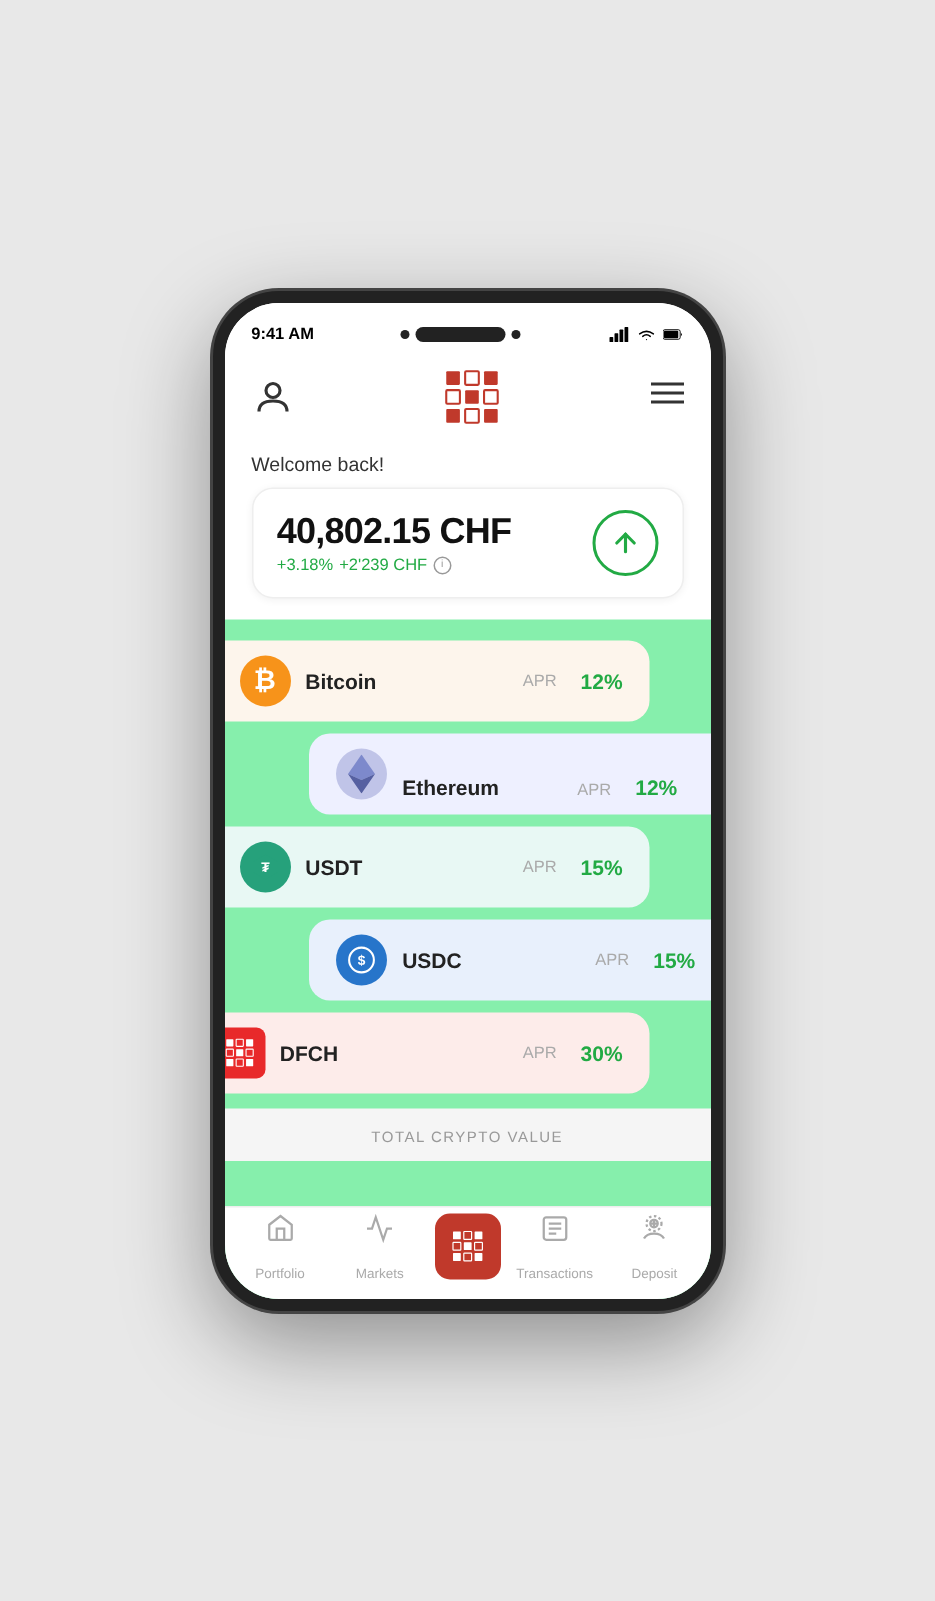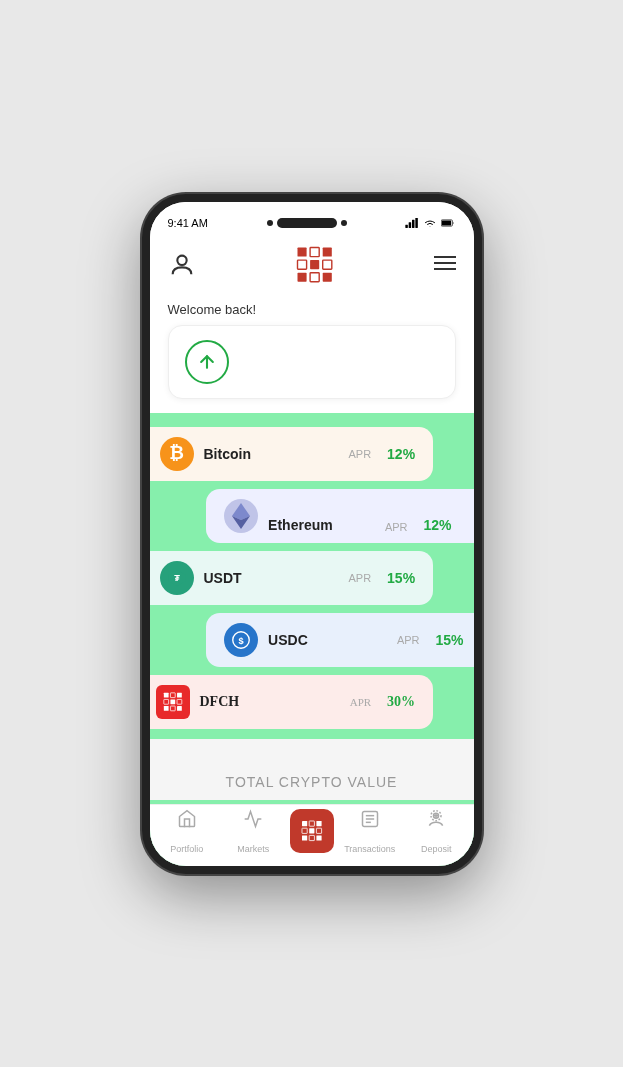--- a/index.html
+++ b/index.html
@@ -27,21 +27,21 @@
       background: #fff;
       height: 36px;
       display: flex;
       align-items: center;
       justify-content: space-between;
       padding: 6px 18px 0;
       flex-shrink: 0;
     }
     .notch-bar .time {
       font-size: 11px;
-      font-weight: 400;
+      font-weight: 700;
       color: #000;
     }
     .notch-center {
       display: flex;
       gap: 4px;
       align-items: center;
     }
     .notch-dot {
       width: 6px; height: 6px;
       background: #222;
@@ -194,24 +194,23 @@
       background: #e8f0fc;
       margin-left: auto;
       margin-right: -8px;
       padding-right: 18px;
       border-radius: 14px 0 0 14px;
       width: 85%;
     }
     .crypto-row.dfch {
       background: #fdecea;
       margin-left: -8px;
-      padding-left: 14px;
+      padding-left: 1px;
       border-radius: 0 14px 14px 0;
       width: 90%;
-      font-family: Liberation Serif, serif;
     }
     .coin-logo {
       width: 34px; height: 34px;
       border-radius: 50%;
       display: flex;
       align-items: center;
       justify-content: center;
       flex-shrink: 0;
       margin-right: 10px;
     }
@@ -239,26 +238,25 @@
       min-width: 34px;
       text-align: right;
     }
     
     .total-section {
       text-align: center;
       padding: 14px 18px 10px;
       background: #f5f5f5;
     }
     .total-label {
-      font-size: 14px;
+      font-size: 10px;
       color: #999;
       letter-spacing: 1px;
       text-transform: uppercase;
       font-weight: 500;
-      margin-top: 21px;
     }
     .total-value {
       font-size: 22px;
       font-weight: 700;
       color: #111;
       letter-spacing: -0.5px;
       margin-top: 2px;
     }
     
     .bottom-nav {
@@ -367,20 +365,28 @@
         <line x1="0" y1="14" x2="22" y2="14" stroke="#333" stroke-width="2" stroke-linecap="round"></line>
       </svg>
     </div>
   </div>
 
   <div class="scroll-area">
 
     <div class="balance-section">
       <div class="welcome-text">Welcome back!</div>
       <div class="balance-card">
+        <div>
+          <div class="balance-amount">40,802.15 CHF</div>
+          <div class="balance-change">
+            <span>+3.18%</span>
+            <span>+2'239 CHF</span>
+            <span class="info-icon">i</span>
+          </div>
+        </div>
         <div class="up-arrow-btn">
           <svg viewBox="0 0 24 24" fill="none" stroke="#22aa44" stroke-width="2.5" stroke-linecap="round">
             <line x1="12" y1="19" x2="12" y2="5"></line>
             <polyline points="5 12 12 5 19 12"></polyline>
           </svg>
         </div>
       </div>
     </div>
 
     <div class="crypto-list">

